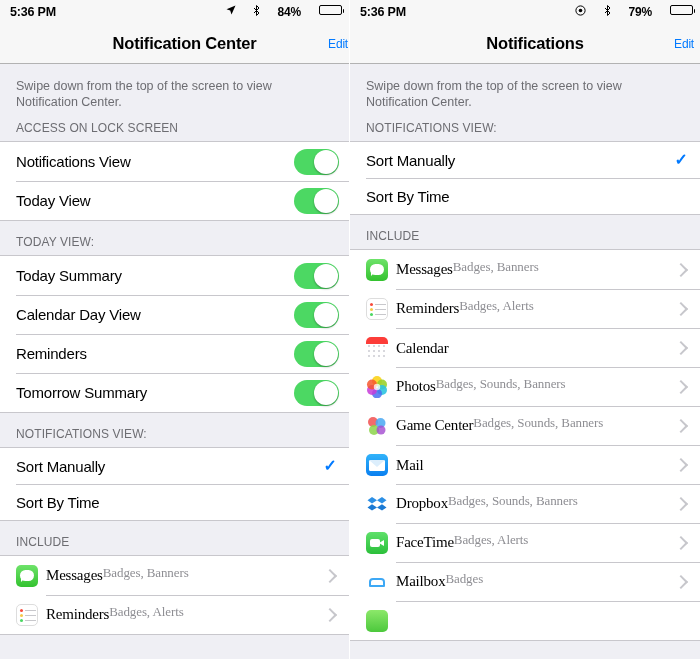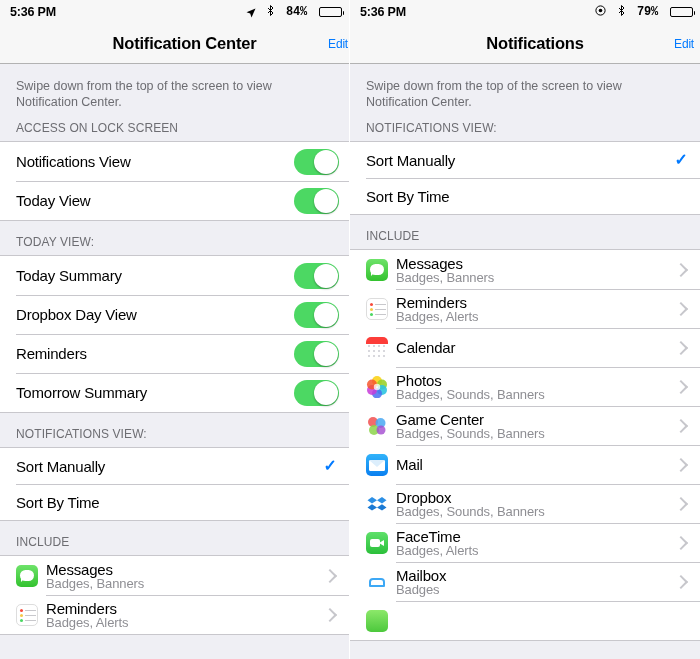--- a/index.html
+++ b/index.html
@@ -40,24 +40,23 @@
     font-size: 12px;
     color: #000;
   }
   .status-left {
     font-size: 12.5px;
     font-weight: bold;
     letter-spacing: -0.2px;
   }
   .status-right {
     display: flex;
-    align-items: center;
-    gap: 12px;
+    align-items: flex-start;
+    gap: 18px;
     font-size: 12px;
-    font-family: Liberation Mono, monospace;
   }
   .status-right .pct { font-weight: bold; font-size: 12px; letter-spacing: -0.2px;}
   .icon-loc {
     display: inline-block;
     width: 9px; height: 9px;
     position: relative;
   }
   .icon-loc svg { display:block; }
   .battery {
     width: 23px;
@@ -211,21 +210,22 @@
     height: 22px;
     border-radius: 5px;
     margin-right: 8px;
     flex: none;
     position: relative;
     overflow: hidden;
   }
   .app-text {
     flex: 1;
     display: flex;
-    flex-direction: column;
+    flex-direction: row;
+    font-family: Liberation Serif, serif;
   }
   .app-name {
     font-size: 15px;
     color: #000;
     line-height: 17px;
     letter-spacing: -0.2px;
   }
   .app-sub {
     font-size: 13px;
     color: #8e8e93;
@@ -325,21 +325,21 @@
 
       <div class="grouphdr">TODAY VIEW:</div>
       <div class="group">
         <div class="row tall">
           <span class="row-label">Today Summary</span>
           <span class="switch">
               <span class="knob"></span>
             </span>
         </div>
         <div class="row tall">
-          <span class="row-label">Dropbox Day View</span>
+          <span class="row-label">Calendar Day View</span>
           <span class="switch">
               <span class="knob"></span>
             </span>
         </div>
         <div class="row tall">
           <span class="row-label">Reminders</span>
           <span class="switch">
               <span class="knob"></span>
             </span>
         </div>

